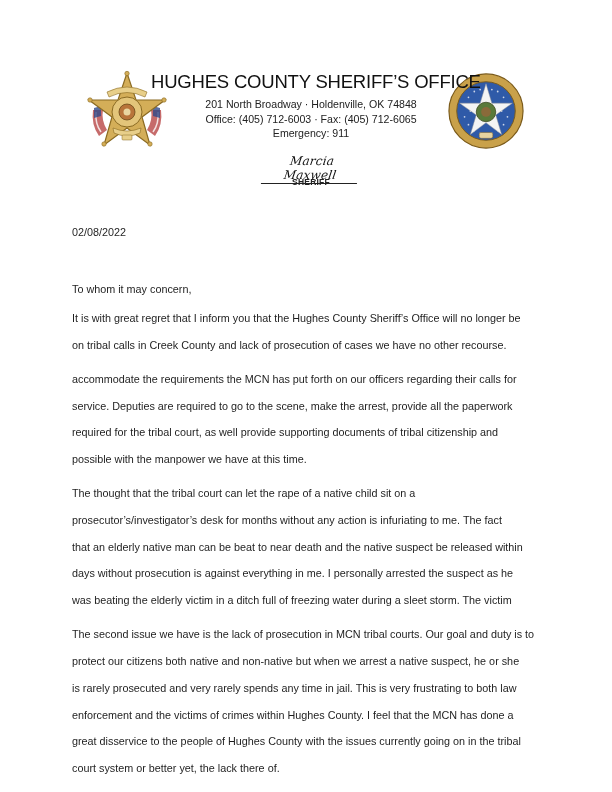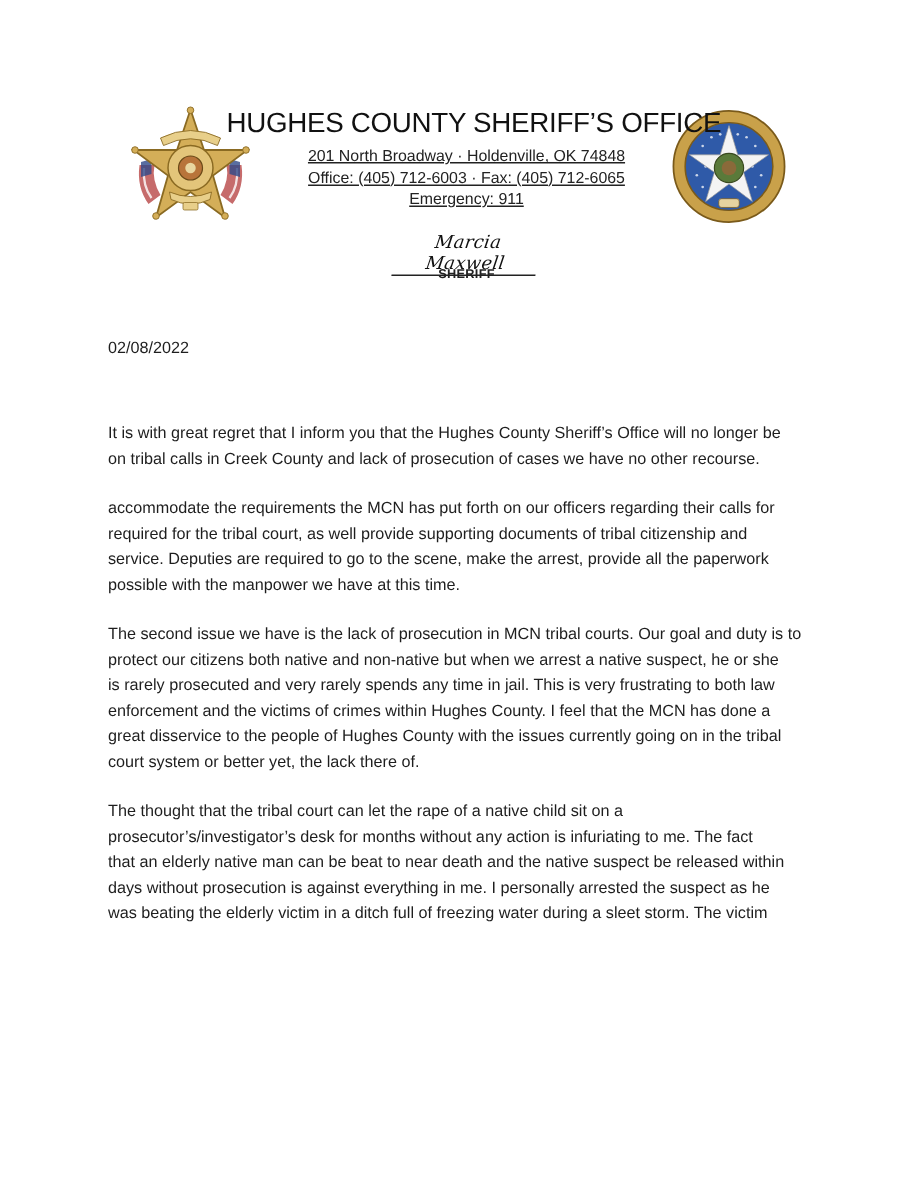--- a/index.html
+++ b/index.html
@@ -4,34 +4,34 @@
 <style>
   html, body { margin: 0; padding: 0; background: #ffffff; }
   body { width: 612px; height: 792px; position: relative; overflow: hidden;
          font-family: "Liberation Sans", "DejaVu Sans", sans-serif; color: #1a1a1a; }
   .letterhead { position: absolute; left: 1px; top: 0; width: 612px; height: 200px; }
   .badge { position: absolute; left: 86px; top: 70px; width: 80px; height: 80px; }
   .seal { position: absolute; left: 446px; top: 72px; width: 78px; height: 78px; }
   .office-title { position: absolute; left: 150px; top: 71px; width: 318px; text-align: center;
                   font-size: 18.5px; letter-spacing: -0.2px; color: #111; white-space: nowrap; }
   .contact { position: absolute; left: 150px; top: 97px; width: 320px; text-align: center;
-             font-size: 10.6px; line-height: 14.5px; color: #222; text-decoration: underline; }
+             font-size: 10.6px; line-height: 14.5px; color: #222; }
   .contact div { white-space: nowrap; }
   .signature { position: absolute; left: 262px; top: 154px; width: 96px; text-align: center;
                font-family: "DejaVu Serif", serif; font-style: italic; font-size: 12px;
                letter-spacing: 0.2px; color: #111; border-bottom: 1px solid #222; padding-bottom: 1px;
                transform: skewX(-8deg); }
   .sig-title { position: absolute; left: 262px; top: 177px; width: 96px; text-align: center;
                font-size: 8.5px; color: #222; letter-spacing: 0.2px; font-weight: bold; }
   .body-text { position: absolute; left: 72px; top: 224px; width: 470px;
                font-size: 10.8px; line-height: 16.9px; color: #1e1e1e; }
   .date { margin: 0 0 40px 0; }
   .salutation { margin: 0 0 12.5px 0; }
   .para { margin: 0 0 16.5px 0; }
-  .para .ln { display: block; white-space: nowrap; }
+  .para .ln { display: block; white-space: nowrap; margin-top: 10px; }
 </style>
 </head>
 <body>
 
 <div class="letterhead">
 
   <svg class="badge" viewBox="0 0 80 80">
 
     <path d="M6 40 Q4 55 12 66 L20 60 Q14 50 16 40 Z" fill="#b33a3a" opacity="0.75"></path>
     <path d="M9 42 Q8 54 14 62" stroke="#ffffff" stroke-width="1.5" fill="none" opacity="0.8"></path>
@@ -97,42 +97,43 @@
     <div>Office: (405) 712-6003 · Fax: (405) 712-6065</div>
     <div>Emergency: 911</div>
   </div>
 
   <div class="signature">Marcia Maxwell</div>
   <div class="sig-title">SHERIFF</div>
 </div>
 
 <div class="body-text">
   <div class="date">02/08/2022</div>
+  <div class="salutation">To whom it may concern,</div>
 
   <div class="para">
     <span class="ln">It is with great regret that I inform you that the Hughes County Sheriff’s Office will no longer be</span>
     <span class="ln">on tribal calls in Creek County and lack of prosecution of cases we have no other recourse.</span>
   </div>
 
   <div class="para">
     <span class="ln">accommodate the requirements the MCN has put forth on our officers regarding their calls for</span>
+    <span class="ln">service. Deputies are required to go to the scene, make the arrest, provide all the paperwork</span>
     <span class="ln">required for the tribal court, as well provide supporting documents of tribal citizenship and</span>
-    <span class="ln">service. Deputies are required to go to the scene, make the arrest, provide all the paperwork</span>
     <span class="ln">possible with the manpower we have at this time.</span>
+  </div>
+
+  <div class="para">
+    <span class="ln">The thought that the tribal court can let the rape of a native child sit on a</span>
+    <span class="ln">prosecutor’s/investigator’s desk for months without any action is infuriating to me. The fact</span>
+    <span class="ln">that an elderly native man can be beat to near death and the native suspect be released within</span>
+    <span class="ln">days without prosecution is against everything in me. I personally arrested the suspect as he</span>
+    <span class="ln">was beating the elderly victim in a ditch full of freezing water during a sleet storm. The victim</span>
   </div>
 
   <div class="para">
     <span class="ln">The second issue we have is the lack of prosecution in MCN tribal courts. Our goal and duty is to</span>
     <span class="ln">protect our citizens both native and non-native but when we arrest a native suspect, he or she</span>
     <span class="ln">is rarely prosecuted and very rarely spends any time in jail. This is very frustrating to both law</span>
     <span class="ln">enforcement and the victims of crimes within Hughes County. I feel that the MCN has done a</span>
     <span class="ln">great disservice to the people of Hughes County with the issues currently going on in the tribal</span>
     <span class="ln">court system or better yet, the lack there of.</span>
   </div>
-
-  <div class="para">
-    <span class="ln">The thought that the tribal court can let the rape of a native child sit on a</span>
-    <span class="ln">prosecutor’s/investigator’s desk for months without any action is infuriating to me. The fact</span>
-    <span class="ln">that an elderly native man can be beat to near death and the native suspect be released within</span>
-    <span class="ln">days without prosecution is against everything in me. I personally arrested the suspect as he</span>
-    <span class="ln">was beating the elderly victim in a ditch full of freezing water during a sleet storm. The victim</span>
-  </div>
 </div>
 
 </body></html>

